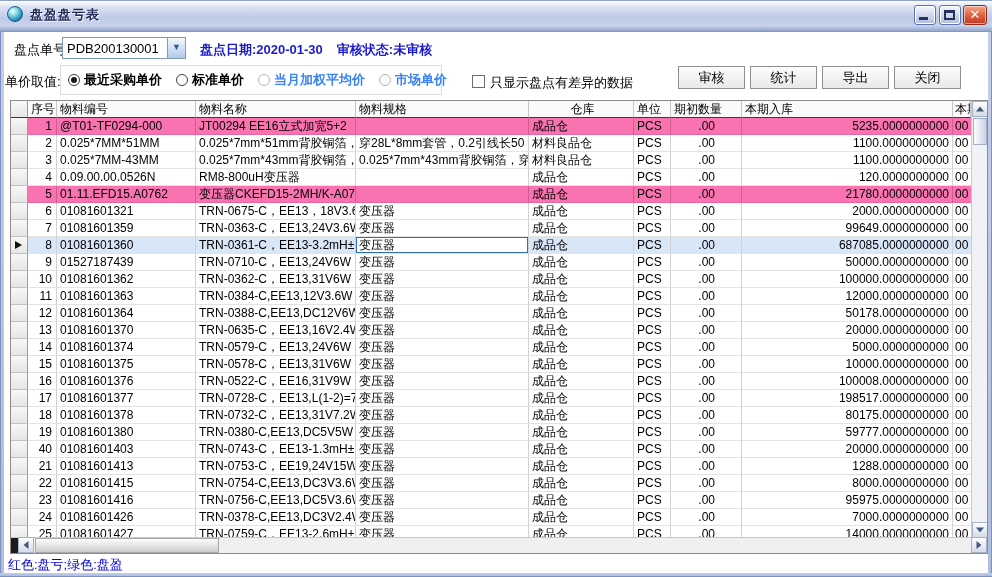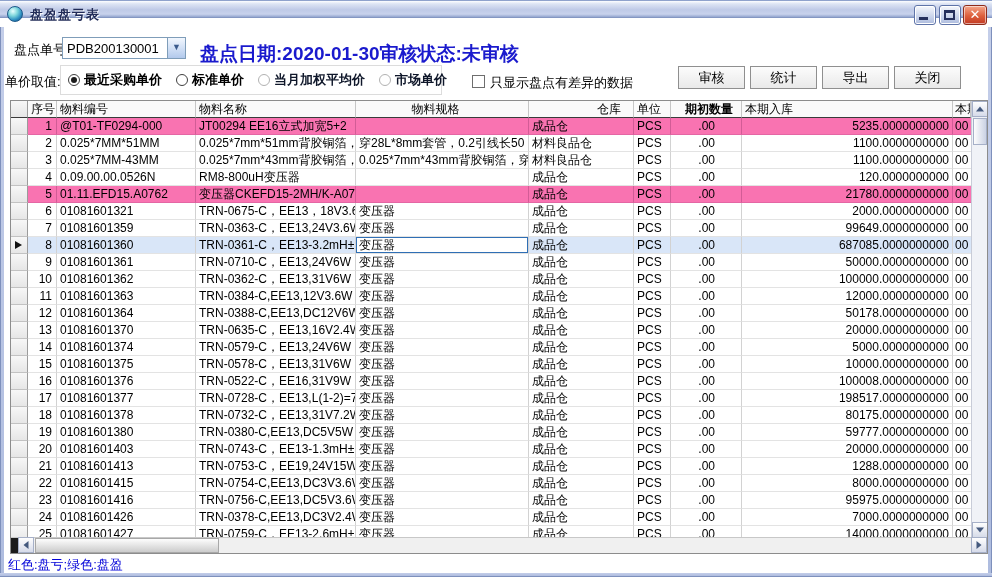--- a/index.html
+++ b/index.html
@@ -9,21 +9,21 @@
     font-size:12px;color:#000;background:#fff;
   }
   .window{position:absolute;inset:0;background:#fff;}
   
   .frame-left,.frame-right,.frame-bottom{position:absolute;background:linear-gradient(180deg,#C4CEE9,#AEBCDF);z-index:50;}
   .frame-left{left:0;top:27px;bottom:0;width:3px;border-left:1px solid #7E90BC;}
   .frame-right{right:0;top:27px;bottom:0;width:3px;border-right:1px solid #7E90BC;}
   .frame-bottom{left:0;right:0;bottom:0;height:3px;border-bottom:1px solid #7E90BC;}
   
   .titlebar{
-    position:absolute;left:0;top:0;width:992px;height:18px;z-index:60;
+    position:absolute;left:0;top:0;width:992px;height:32px;z-index:60;
     background:linear-gradient(180deg,#FDFEFF 0%,#DDE4F4 18%,#BFCAE7 55%,#C8D2EC 82%,#93A5CE 100%);
     border-top:1px solid #8FA2CC;border-bottom:1px solid #8497C2;box-sizing:border-box;
   }
   .app-icon{
     position:absolute;left:7px;top:5px;width:16px;height:16px;border-radius:50%;
     background:radial-gradient(circle at 35% 30%,#E9FFFF,#7FD6DC 35%,#2F90C2 65%,#10497F 95%);
     border:1px solid #1E5A8A;box-sizing:border-box;
   }
   .title-text{
     position:absolute;left:30px;top:5px;font-size:13px;font-weight:bold;color:#222C58;
@@ -47,32 +47,32 @@
   .combobox{
     position:absolute;left:62px;top:37px;width:124px;height:22px;box-sizing:border-box;
     border:1px solid #7F9DB9;background:#fff;
   }
   .combo-value{position:absolute;left:4px;top:3px;font-size:13px;}
   .combo-arrow{
     position:absolute;right:0;top:0;width:18px;height:20px;box-sizing:border-box;
     background:linear-gradient(180deg,#F2F7FE,#CCDCF4 60%,#B2C9EC);border-left:1px solid #7F9DB9;
     color:#3A5A8C;font-size:9px;text-align:center;line-height:19px;
   }
-  .info-blue{position:absolute;left:200px;top:41px;font-size:19px;font-weight:bold;color:#1A1ACD;display:flex;white-space:nowrap;}
+  .info-blue{position:absolute;left:200px;top:41px;font-size:13px;font-weight:bold;color:#1A1ACD;display:flex;gap:14px;white-space:nowrap;}
   .radio-group{
     position:absolute;left:60px;top:65px;width:382px;height:30px;box-sizing:border-box;
     border:1px solid #DCDCDC;background:#fff;display:flex;align-items:center;
   }
   .radio-item{display:flex;align-items:center;margin-right:14px;white-space:nowrap;}
   .radio-item:first-child{margin-left:7px;}
   .radio-circle{width:12px;height:12px;border-radius:50%;border:1px solid #404040;box-sizing:border-box;margin-right:4px;position:relative;background:#fff;flex:0 0 auto;}
   .radio-circle.checked::after{content:"";position:absolute;left:2px;top:2px;width:6px;height:6px;border-radius:50%;background:#1C1C1C;}
   .radio-item .radio-label{font-size:13px;font-weight:bold;}
   .radio-item.disabled .radio-circle{border-color:#B2B2B2;}
-  .radio-item.disabled .radio-label{color:#0f172a;}
+  .radio-item.disabled .radio-label{color:#3b82f6;}
   .checkbox-box{position:absolute;left:472px;top:75px;width:13px;height:13px;box-sizing:border-box;border:1px solid #6E6E6E;background:#fff;}
   .checkbox-label{position:absolute;left:490px;top:74px;font-size:13px;}
   .toolbar{position:absolute;left:678px;top:66px;display:flex;gap:5px;}
   .tbtn{
     width:67px;height:23px;box-sizing:border-box;border:1px solid #8F8F8F;
     background:linear-gradient(180deg,#FCFCFC,#E9E9E9);font-size:13px;text-align:center;line-height:21px;
   }
   
   .grid{
     position:absolute;left:10px;top:100px;width:978px;height:454px;box-sizing:border-box;
@@ -190,24 +190,24 @@
     </div>
 
   <div class="grid">
     <div class="grid-inner">
       <div class="trow grid-header">
           <div class="sel"></div>
           <div class="cells">
             <div class="cell c-no" style="text-align: left; padding-right: 0px;">序号</div>
             <div class="cell c-code" style="text-align: left; padding-right: 16px;">物料编号</div>
             <div class="cell c-name" style="text-align: left; padding-right: 0px;">物料名称</div>
-            <div class="cell c-spec" style="text-align: center; padding-right: 16px;">物料规格</div>
-            <div class="cell c-wh" style="text-align: right; padding-right: 12px;">仓库</div>
+            <div class="cell c-spec" style="text-align: left; padding-right: 16px;">物料规格</div>
+            <div class="cell c-wh" style="text-align: center; padding-right: 0px;">仓库</div>
             <div class="cell c-unit" style="text-align: left; padding-right: 0px;">单位</div>
-            <div class="cell c-begin" style="text-align: right; padding-right: 8px; font-weight: bold;">期初数量</div>
+            <div class="cell c-begin" style="text-align: left; padding-right: 8px;">期初数量</div>
             <div class="cell c-in" style="text-align: left; padding-right: 0px;">本期入库</div>
             <div class="cell c-next" style="text-align: left; padding-right: 0px;">本期</div>
           </div>
         </div>
       <div>
           <div class="trow pink">
             <div class="sel"></div>
             <div class="cells">
               <div class="cell c-no">1</div>
               <div class="cell c-code">@T01-TF0294-000</div>
@@ -315,21 +315,21 @@
               <div class="cell c-unit">PCS</div>
               <div class="cell c-begin">.00</div>
               <div class="cell c-in">687085.0000000000</div>
               <div class="cell c-next">00</div>
             </div>
           </div>
           <div class="trow">
             <div class="sel"></div>
             <div class="cells">
               <div class="cell c-no">9</div>
-              <div class="cell c-code">01081601361</div>
+              <div class="cell c-code">01527187439</div>
               <div class="cell c-name">TRN-0710-C，EE13,24V6W，</div>
               <div class="cell c-spec">变压器</div>
               <div class="cell c-wh">成品仓</div>
               <div class="cell c-unit">PCS</div>
               <div class="cell c-begin">.00</div>
               <div class="cell c-in">50000.0000000000</div>
               <div class="cell c-next">00</div>
             </div>
           </div>
           <div class="trow">
@@ -468,21 +468,21 @@
               <div class="cell c-wh">成品仓</div>
               <div class="cell c-unit">PCS</div>
               <div class="cell c-begin">.00</div>
               <div class="cell c-in">59777.0000000000</div>
               <div class="cell c-next">00</div>
             </div>
           </div>
           <div class="trow">
             <div class="sel"></div>
             <div class="cells">
-              <div class="cell c-no">20</div>
+              <div class="cell c-no">40</div>
               <div class="cell c-code">01081601403</div>
               <div class="cell c-name">TRN-0743-C，EE13-1.3mH±</div>
               <div class="cell c-spec">变压器</div>
               <div class="cell c-wh">成品仓</div>
               <div class="cell c-unit">PCS</div>
               <div class="cell c-begin">.00</div>
               <div class="cell c-in">20000.0000000000</div>
               <div class="cell c-next">00</div>
             </div>
           </div>

